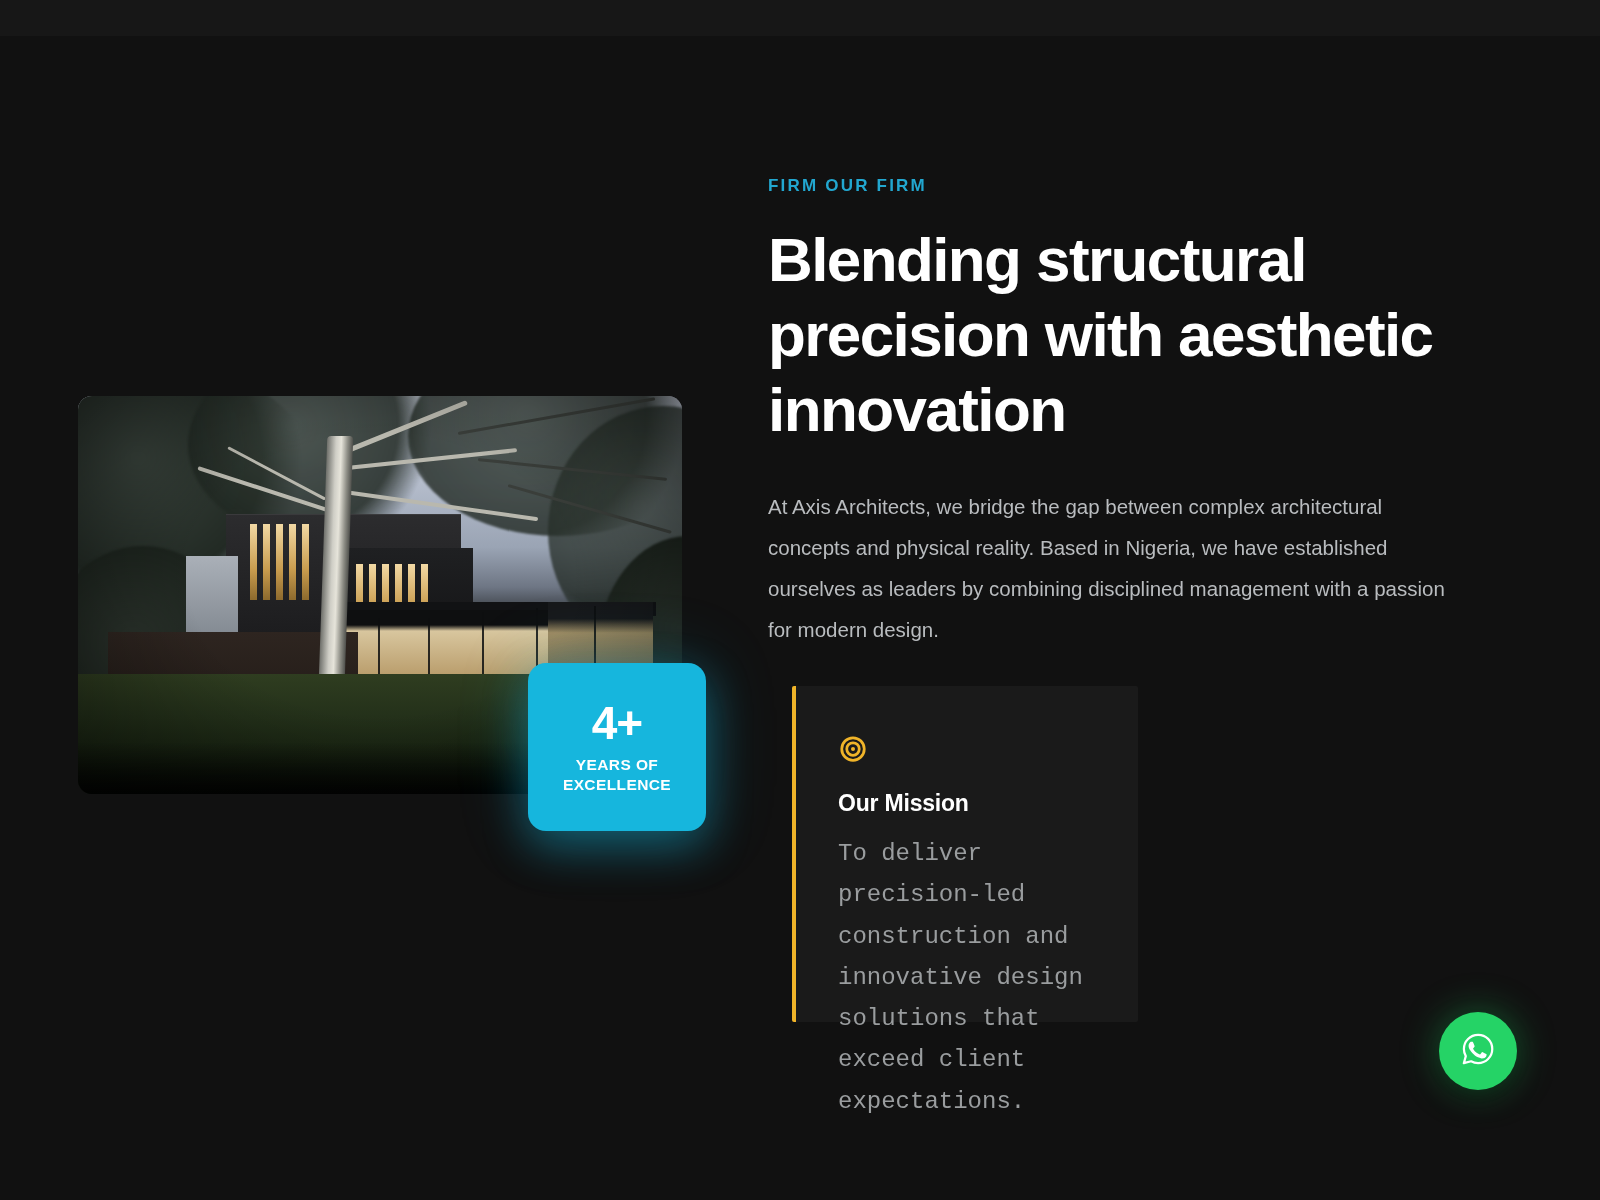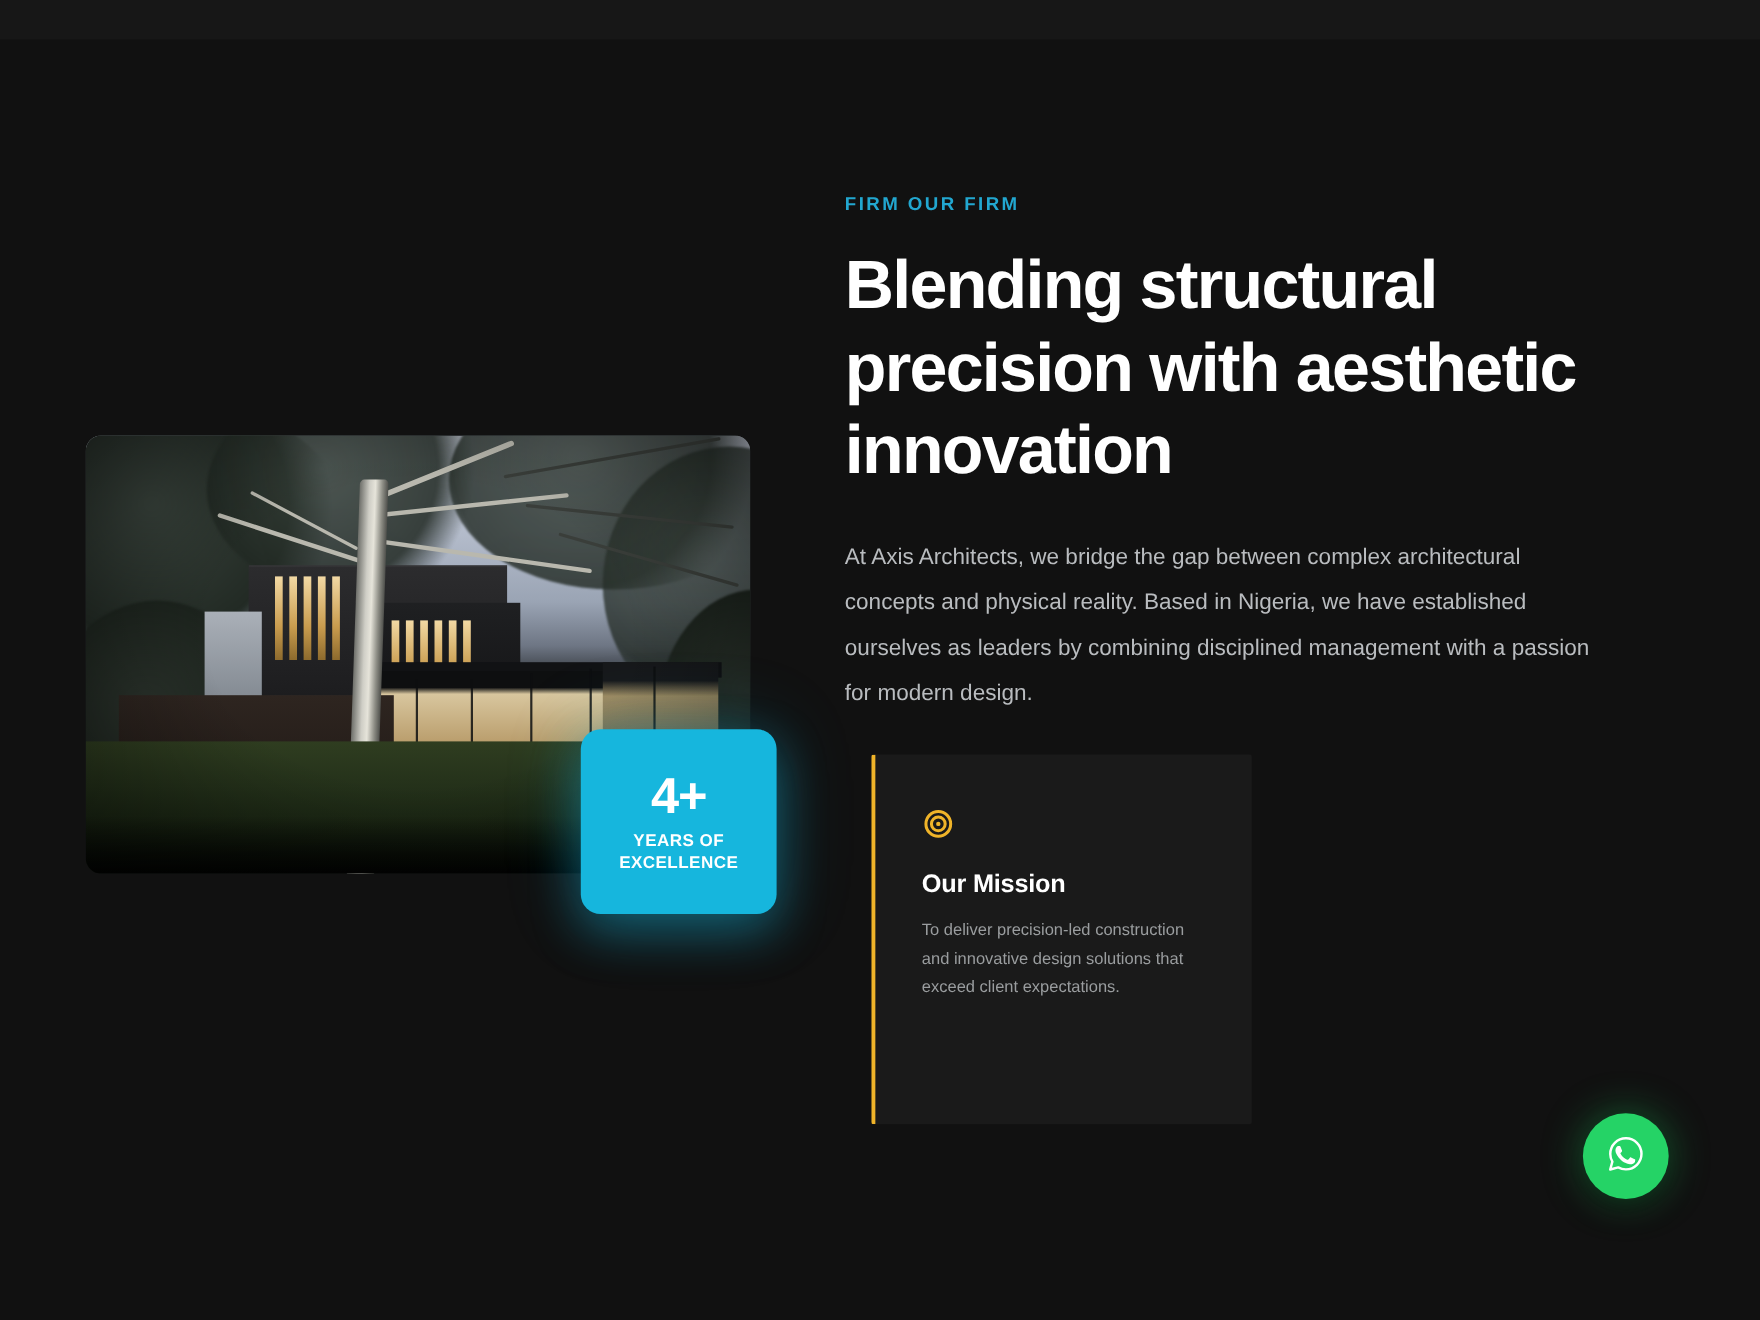--- a/index.html
+++ b/index.html
@@ -150,21 +150,21 @@
     padding:48px 34px 0 42px;
   }
   .card.mission { left:0;   width:346px; border-left:4px solid #f0b429; }
   .card.vision  { left:374px; width:338px; border-left:4px solid #16b6dd; }
   .card-icon { height:30px; margin-bottom:26px; display:block; }
   .card-title {
     color:#ffffff; font-size:23px; font-weight:bold; letter-spacing:-.2px;
     margin-bottom:16px;
   }
   .card-text {
-    color:#9a9d9f; font-size:15px; line-height:1.72;
+    color:#9a9d9f; font-size:24px; line-height:1.72;font-family:Liberation Mono, monospace;
   }
 
   
   .fab {
     position:absolute; left:1439px; top:1012px;
     width:78px; height:78px; border-radius:50%;
     background:#25d366;
     display:flex; align-items:center; justify-content:center;
     box-shadow:0 0 38px rgba(37,211,102,.40), 0 8px 22px rgba(0,0,0,.5);
     cursor:pointer;

